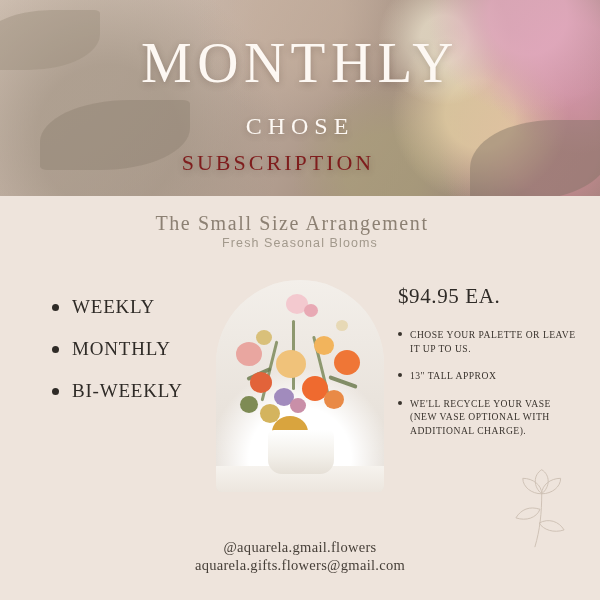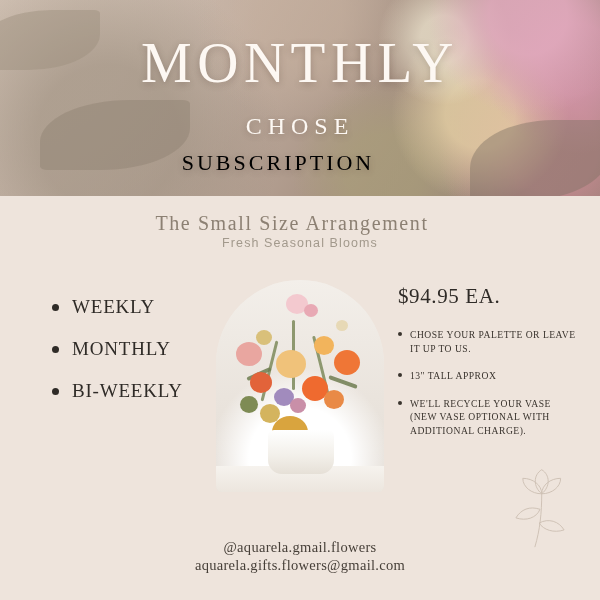--- a/index.html
+++ b/index.html
@@ -74,21 +74,21 @@
     font-size: 24px;
     letter-spacing: 6px;
     text-shadow: 0 2px 6px rgba(70,50,40,0.3);
   }
   .hero-sub2 {
     position: absolute;
     top: 150px;
     left: 0;
     width: 556px;
     text-align: center;
-    color: #000000;
+    color: #7f1d1d;
     font-size: 22px;
     letter-spacing: 3px;
     text-shadow: 0 2px 6px rgba(70,50,40,0.3);
   }
 
   
   .headline {
     position: absolute;
     top: 212px;
     left: 0;

